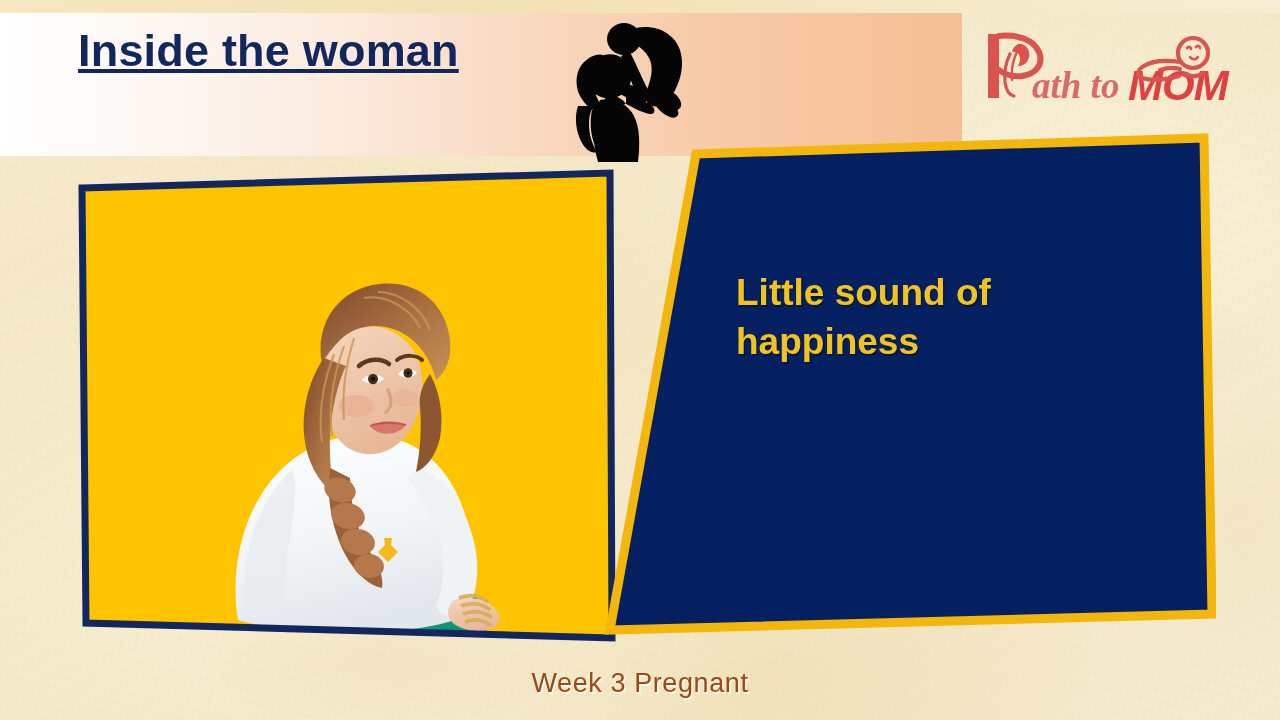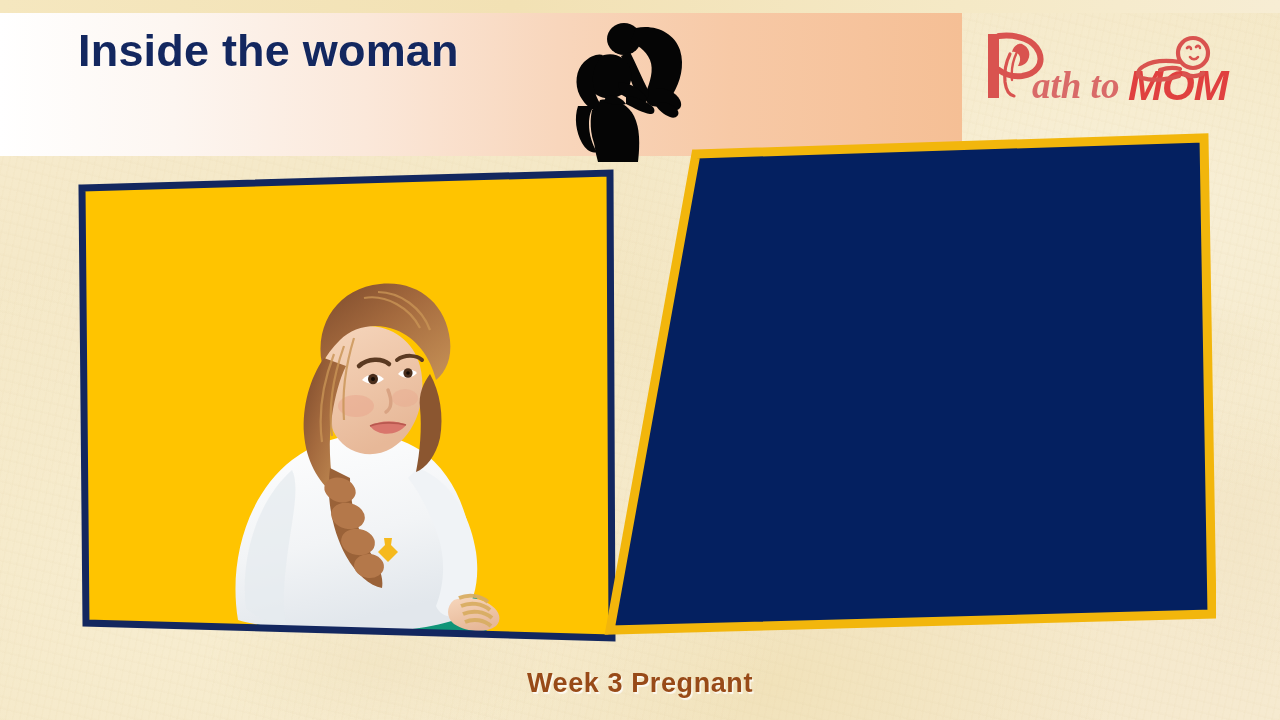--- a/index.html
+++ b/index.html
@@ -72,20 +72,21 @@
   }
   .header-title {
     position: absolute;
     left: 78px; top: 25px;
     font-size: 45px;
     font-weight: bold;
     color: #13275f;
     letter-spacing: .2px;
     white-space: nowrap;
     text-shadow: 1px 1px 0 rgba(255,255,255,.35);
+    text-decoration: underline;
   }
 
   
   .silhouette {
     position: absolute;
     left: 540px; top: 10px;
     width: 190px; height: 152px;
   }
 
   
@@ -134,21 +135,21 @@
     white-space: nowrap;
   }
 
   
   .footer-caption {
     position: absolute;
     left: 0; top: 668px;
     width: 1280px;
     text-align: center;
     font-size: 27px;
-    font-weight: bold;
+    font-weight: normal;
     color: #984a18;
     letter-spacing: .6px;
     text-shadow: 1.5px 1.5px 1px rgba(255,255,255,.75);
   }
 </style>
 </head>
 <body>
 
 <div id="slide">
 
@@ -379,17 +380,18 @@
     </svg>
   </div>
 
   <div class="info-panel">
     <svg width="612" height="510" viewBox="0 0 612 510" xmlns="http://www.w3.org/2000/svg">
       <polygon points="92,22 600,6 608,482 6,498" fill="#042060" stroke="#f2b60c" stroke-width="9"></polygon>
     </svg>
   </div>
 
   <div class="info-text">
+    <div class="info-heading">Little sound of happiness</div>
   </div>
 
   <div class="footer-caption">Week 3 Pregnant</div>
 
 </div>
 
 </body></html>

